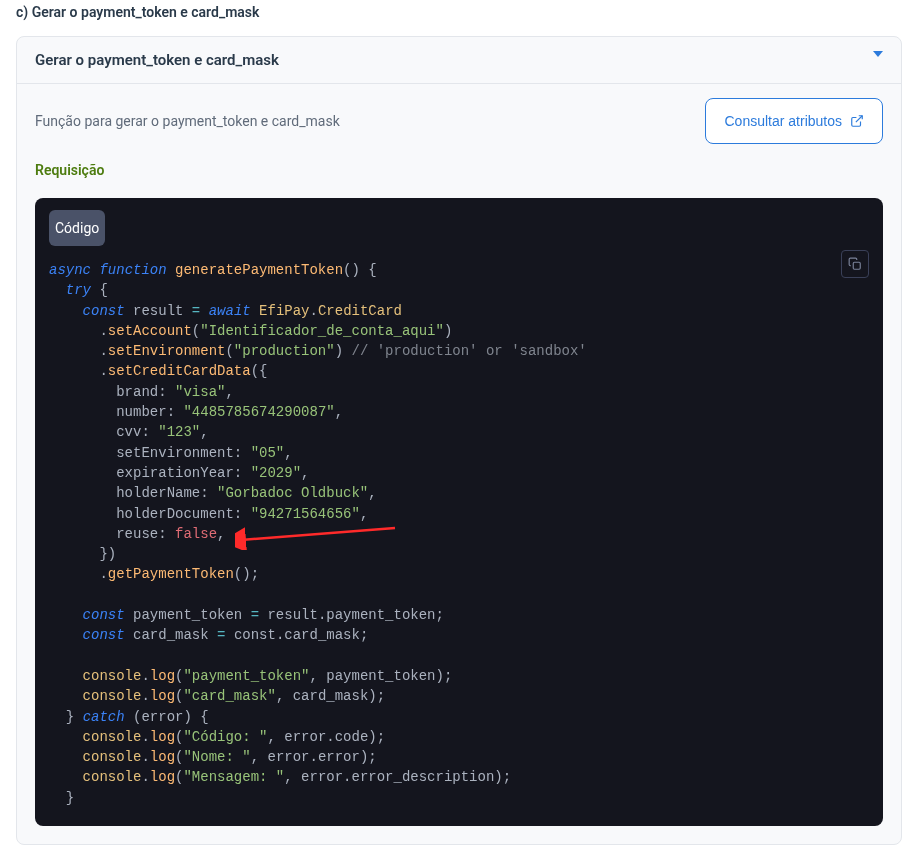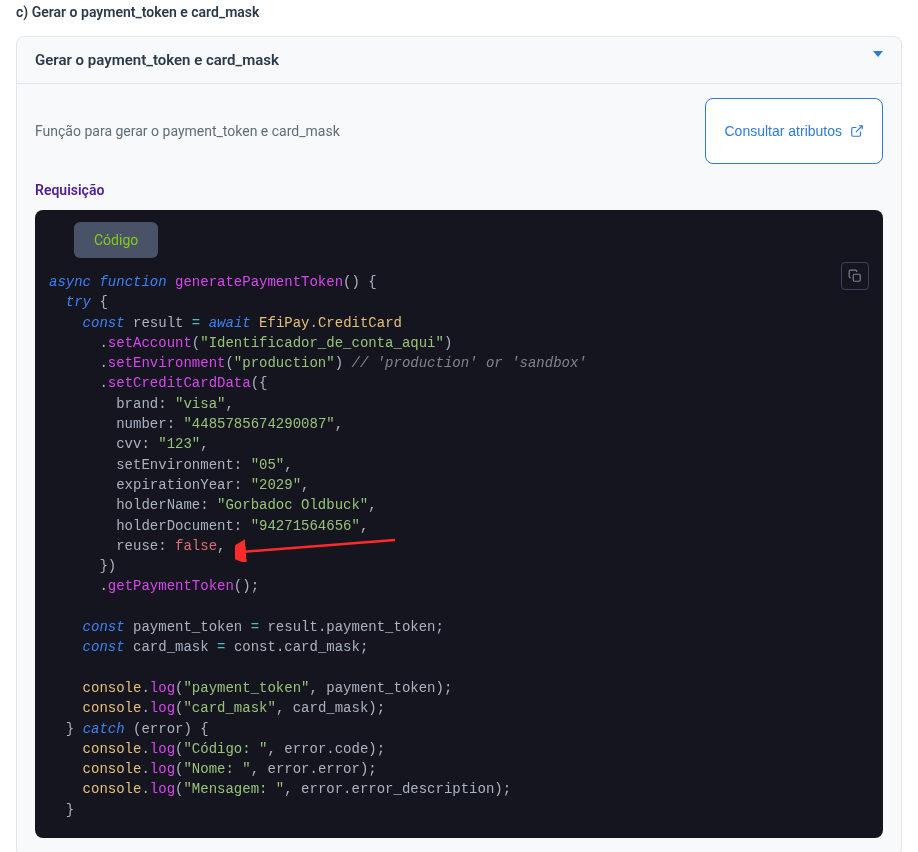--- a/index.html
+++ b/index.html
@@ -44,46 +44,45 @@
   .desc-row {
     display: flex;
     justify-content: space-between;
     align-items: center;
     margin-bottom: 18px;
   }
   .desc-text { font-size: 14px; color: #606b7a; }
   .attr-btn {
     border: 1px solid #2c7bdc;
     border-radius: 8px;
-    padding: 24px 18px;
+    padding: 14px 18px;
     background: #fff;
     color: #2c7bdc;
     font-size: 14px;
     display: flex;
     align-items: center;
     gap: 8px;
     cursor: pointer;
   }
   .ext-icon { width: 14px; height: 14px; }
-  .req-label { font-size: 14px; font-weight: 600; color: #4c1d95; margin-bottom: 12px; }
+  .req-label { font-size: 14px; font-weight: 600; color: #4d7c0f; margin-bottom: 20px; }
   .code-panel {
     background: #14151e;
     border-radius: 8px;
     padding: 12px 14px 18px 14px;
     position: relative;
   }
   .tab-row { display: flex; margin-bottom: 14px; }
   .code-tab {
     background: #4a5268;
-    color: #84cc16;
-    padding: 10px 20px;
+    color: #ffffff;
+    padding: 10px 6px;
     border-radius: 6px;
     font-size: 14px;
     cursor: pointer;
-    margin-left: 25px;
   }
   .copy-btn {
     position: absolute;
     top: 52px; right: 14px;
     width: 28px; height: 28px;
     border: 1px solid #3a4058;
     border-radius: 4px;
     background: transparent;
     display: flex; align-items: center; justify-content: center;
     cursor: pointer;
@@ -92,25 +91,25 @@
   pre {
     font-family: "SFMono-Regular", Consolas, "Liberation Mono", Menlo, monospace;
     font-size: 14px;
     line-height: 1.45;
     color: #e0e2ea;
     white-space: pre;
     overflow-x: auto;
     position: relative;
   }
   .tok-kw   { color: #3b82f6; font-style: italic; }
-  .tok-fn   { color: #d946ef; }
+  .tok-fn   { color: #fdba74; }
   .tok-prop { color: #abb2bf; }
   .tok-str  { color: #98c379; }
   .tok-bool { color: #e06c75; }
-  .tok-cmt  { color: #7f848e; font-style: italic; }
+  .tok-cmt  { color: #7f848e; }
   .tok-op   { color: #56b6c2; }
   .tok-pn   { color: #abb2bf; }
   .tok-ident{ color: #e5c07b; }
   .arrow-svg {
     position: absolute;
     left: 186px;
     top: 264px;
     width: 170px;
     height: 26px;
     pointer-events: none;

